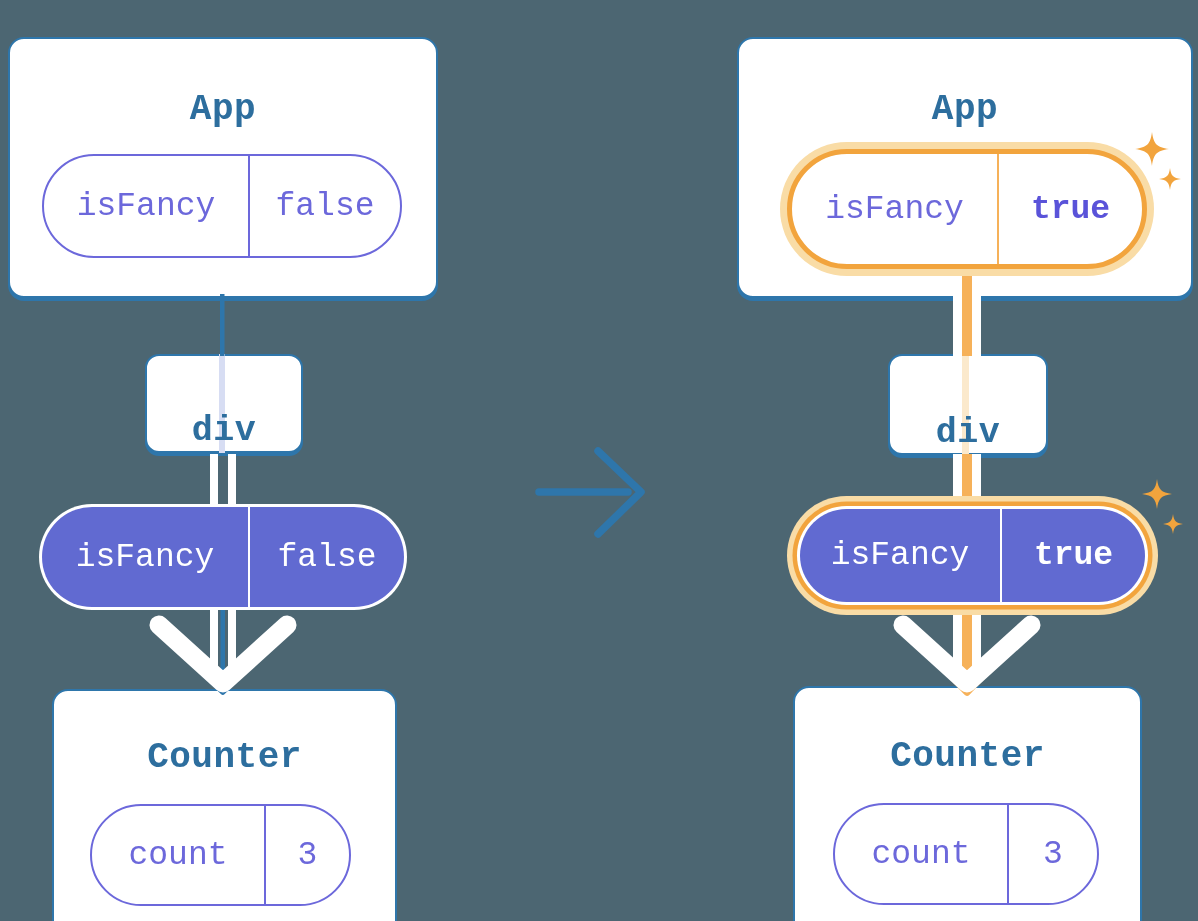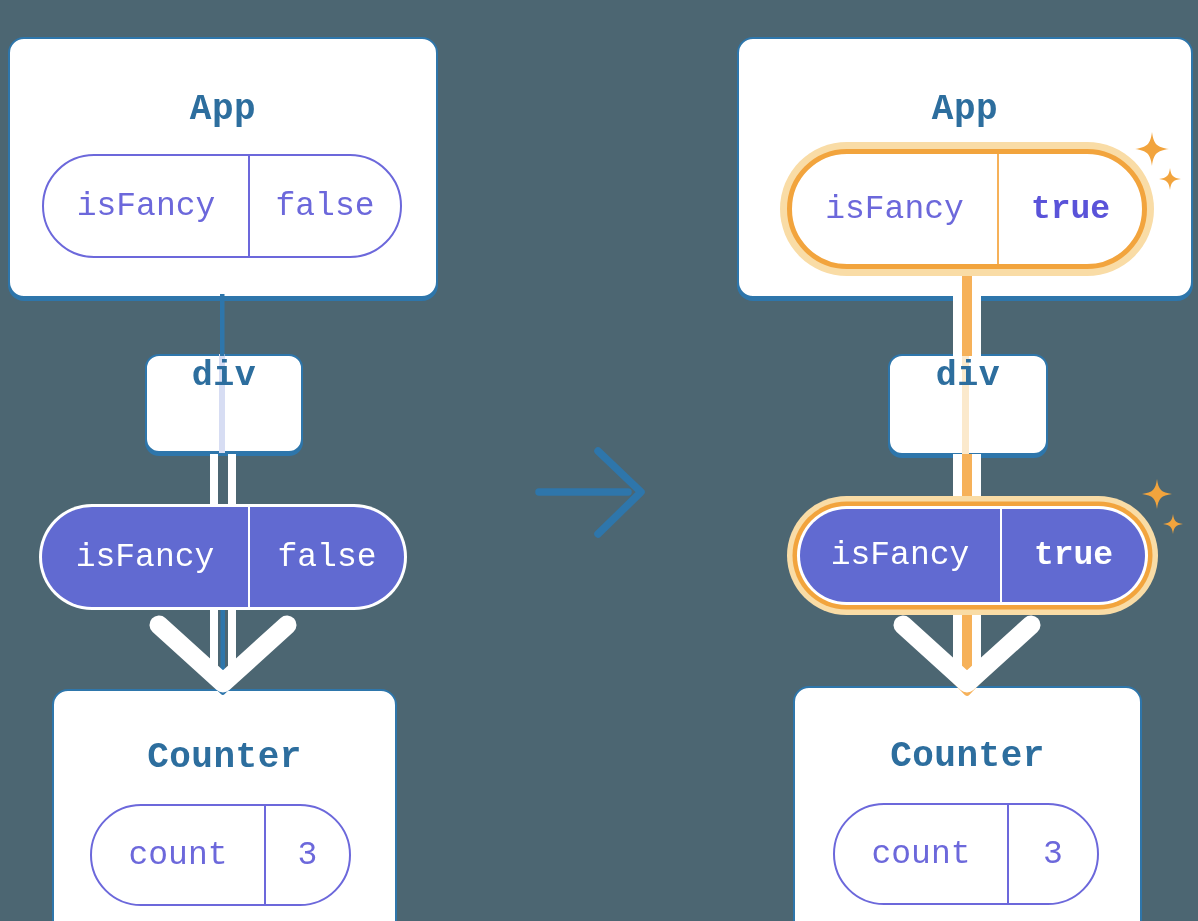--- a/index.html
+++ b/index.html
@@ -14,21 +14,21 @@
   .card{
     position:absolute;background:#fff;
     border:2px solid var(--edge);
     box-shadow:0 3px 0 var(--edge);
     border-radius:16px;z-index:1;
   }
   .card-title{
     position:absolute;left:0;right:0;text-align:center;
     color:var(--heading);font-size:36px;font-weight:600;letter-spacing:.5px;
   }
-  .div-card{display:flex;align-items:flex-start;justify-content:center;border-radius:14px;}
+  .div-card{display:flex;align-items:flex-end;justify-content:center;border-radius:14px;}
   .div-card .card-title{position:static;font-size:35px;}
   .track-line{position:absolute;top:-2px;bottom:-2px;width:6px;z-index:0;}
   .div-card .card-title{position:relative;z-index:2;}
   
   .pill{
     position:absolute;display:flex;align-items:stretch;
     border-radius:999px;z-index:10;font-size:33px;
   }
   .pill .cell{display:flex;align-items:center;justify-content:center;}
   .pill-outline{border:2.5px solid var(--purple);color:var(--purple);background:#fff;}

